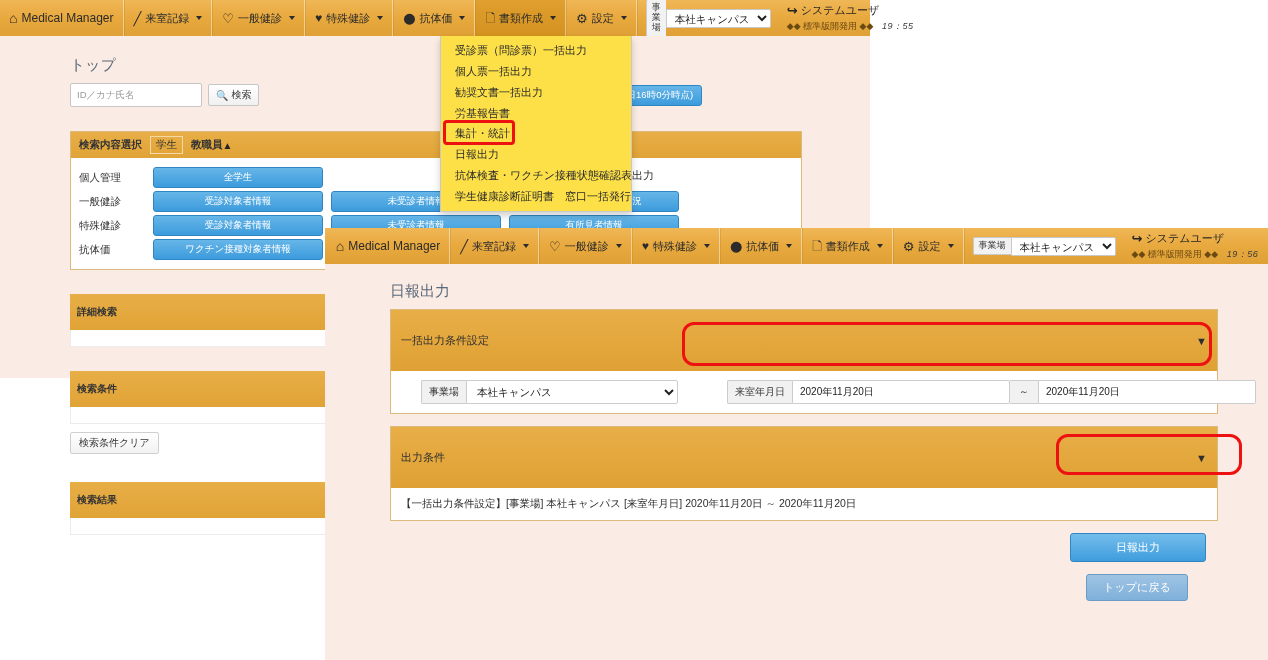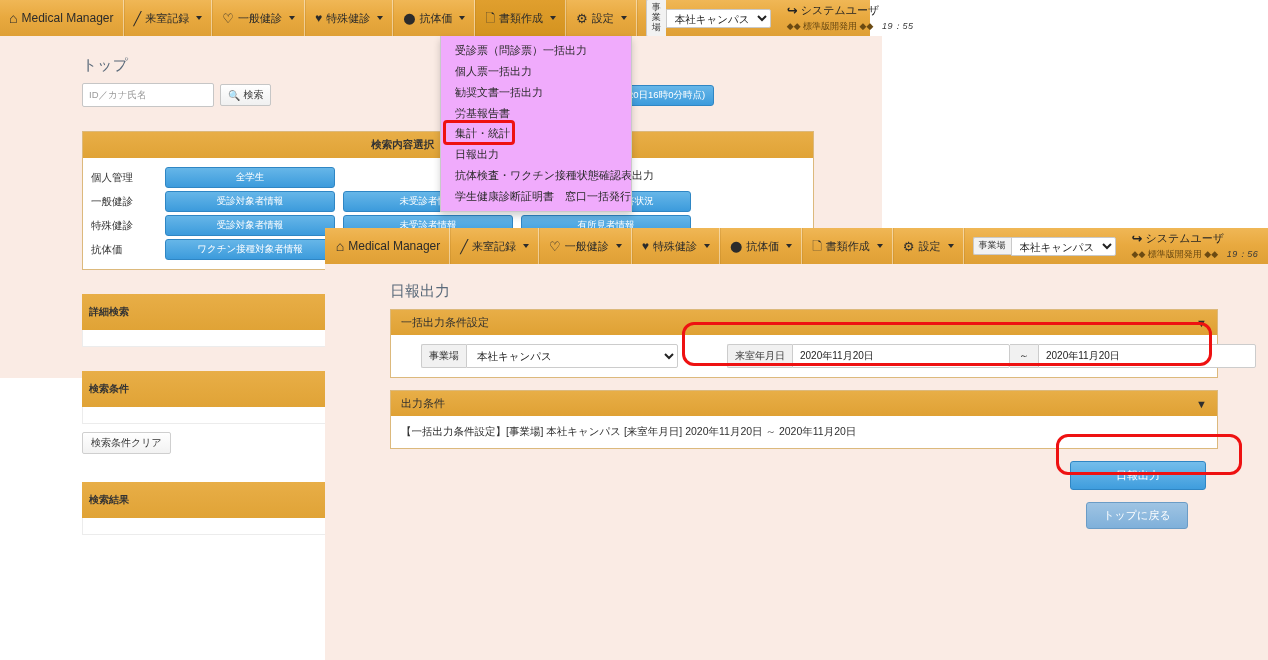--- a/index.html
+++ b/index.html
@@ -62,21 +62,21 @@
     height: 19px;
   }
   .nav-user { display: flex; flex-direction: column; justify-content: center; padding: 0 8px; }
   .nav-user-top { display: flex; align-items: center; gap: 3px; font-size: 11px; color: #222; }
   .nav-user-sub { font-size: 9px; color: #6b4a12; margin-top: 2px; white-space: nowrap; }
   .nav-user-sub .clock { color: #3a3a3a; margin-left: 6px; letter-spacing: .5px; font-style: italic; }
 
   
   .dropdown {
     position: absolute; z-index: 40;
-    background: #f0abfc;
+    background: #fde047;
     border: 1px solid #c9c9c9;
     border-top: none;
     box-shadow: 0 4px 7px rgba(0,0,0,.18);
     padding: 4px 0;
   }
   .dropdown .mi {
     font-size: 11px; color: #2b2b2b;
     padding: 3px 12px 3px 14px; white-space: nowrap; line-height: 1.35;
   }
 
@@ -94,21 +94,21 @@
     display: flex; align-items: center; gap: 3px;
     border: 1px solid #c6c6c6; background: linear-gradient(to bottom,#fff,#f0f0f0);
     font-size: 10px; color: #333; padding: 3px 7px; border-radius: 2px;
   }
   .search-btn .ic.mag::before { content: "\1F50D"; font-size: 10px; }
 
   .panel { border: 1px solid #dcb97c; background: #fff; margin-bottom: 10px; }
   .panel-head {
     background: linear-gradient(to bottom,#e8ae47,#e0a336);
     color: #333; font-size: 10.5px; font-weight: bold;
-    padding: 4px 8px; display: flex; align-items: center; justify-content: center;
+    padding: 4px 8px; display: flex; align-items: center; justify-content: flex-start;
   }
   .panel-head .chev { font-size: 10px; color: #222; }
   .panel-body { background: #fff; padding: 6px 8px; }
 
   .tabsel { display: flex; align-items: center; gap: 8px; }
   .tabsel .tag { border: 1px solid #f3d9a8; padding: 1px 5px; font-weight: normal; }
 
   .grid-row { display: flex; align-items: center; margin: 3px 0; }
   .grid-lbl { width: 74px; font-size: 10.5px; color: #333; }
   .btn-blue {
@@ -133,21 +133,21 @@
     display: inline-block; border: 1px solid #cfcfcf;
     background: linear-gradient(to bottom,#fff,#f2f2f2);
     font-size: 10px; color: #333; padding: 3px 8px; border-radius: 2px; margin-bottom: 4px;
   }
 
   
   .sec { border: 1px solid #dcb97c; margin-bottom: 12px; background:#fff; }
   .sec-head {
     background: linear-gradient(to bottom,#e8ae47,#dfa134);
     font-size: 11px; color: #2e2e2e;
-    padding: 5px 10px; display: flex; justify-content: space-between; align-items: center;
+    padding: 23px 10px; display: flex; justify-content: space-between; align-items: center;
   }
   .sec-body { background: #fff; padding: 9px 10px; }
   .field-row { display: flex; align-items: center; }
   .ig { display: flex; align-items: stretch; }
   .ig-label {
     background: #f1f1f1; border: 1px solid #cccccc; border-right: none;
     font-size: 10px; color: #333; padding: 4px 7px; white-space: nowrap;
     display: flex; align-items: center; border-radius: 2px 0 0 2px;
   }
   .ig-select {
@@ -240,21 +240,21 @@
             <span class="caret"></span>
           </div>
           <div class="nav-user-sub">
             <span>◆◆ 標準版開発用 ◆◆</span>
             <span class="clock">19：55</span>
           </div>
         </div>
       </div>
     </div>
 
-    <div class="page" style="position:absolute; left:12px; top:36px; width:870px; height:342px;">
+    <div class="page" style="position:absolute; left:0; top:36px; width:870px; height:342px;">
 
       <div style="position:absolute; left:70px; top:8px; width:760px;">
         <div class="page-title">トップ</div>
 
         <div class="searchbar">
           <div class="search-input">
             <span>ID／カナ氏名</span>
           </div>
           <div class="search-btn">
             <span class="ic mag"></span>

